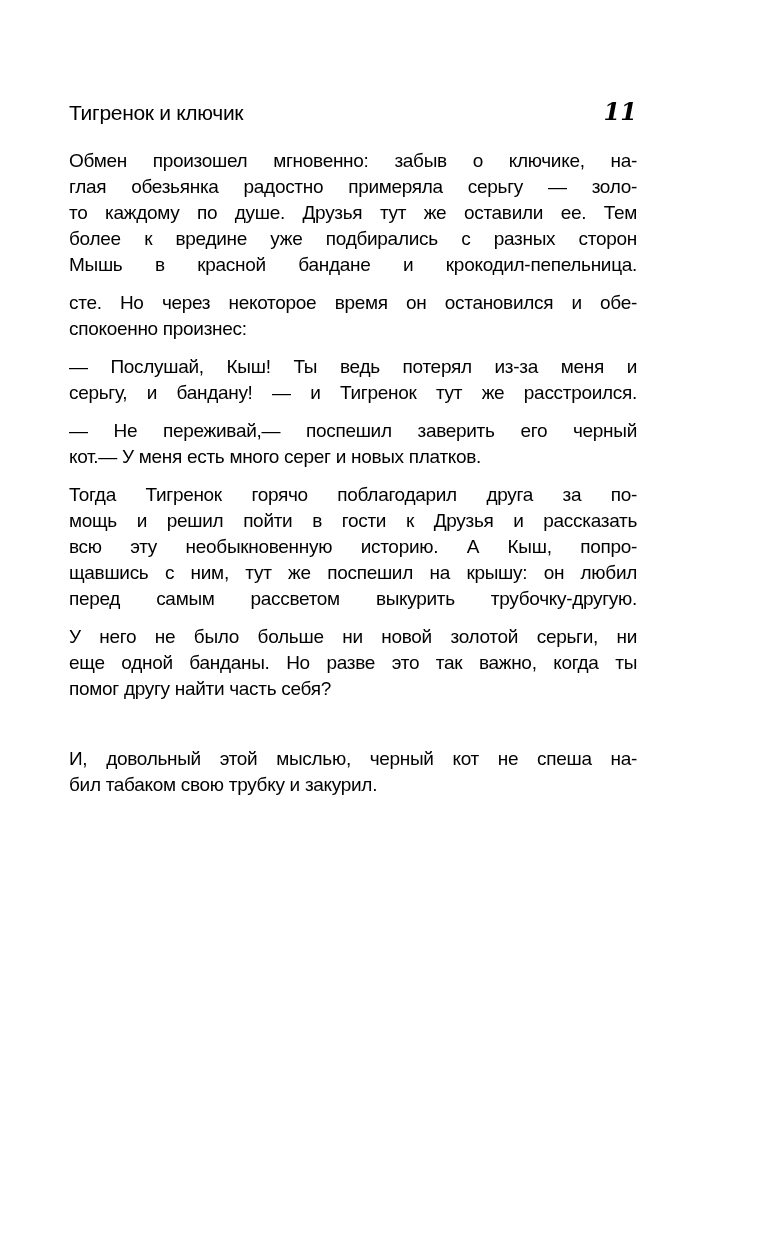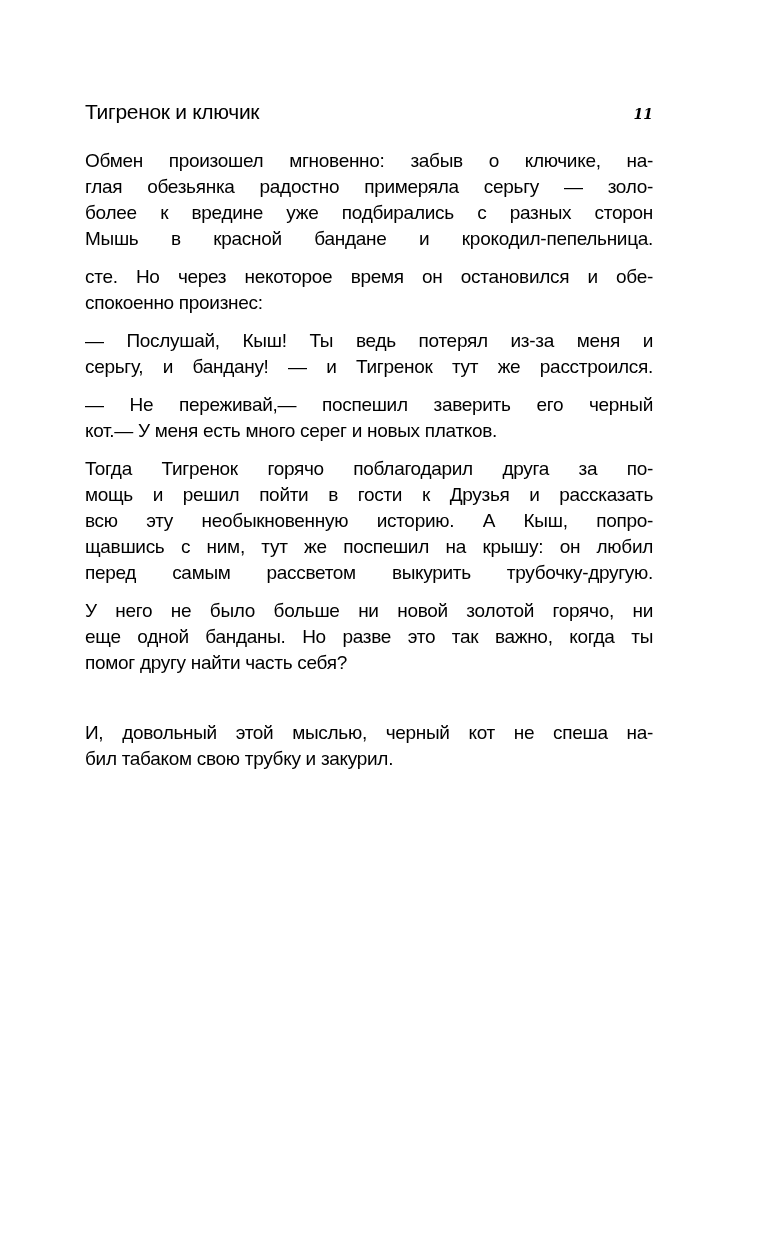--- a/index.html
+++ b/index.html
@@ -11,42 +11,42 @@
     position: relative;
     width: 768px;
     height: 1240px;
     background: #ffffff;
     color: #000000;
     font-family: "Liberation Sans", sans-serif;
     overflow: hidden;
   }
   .content {
     position: absolute;
-    left: 85px;
+    left: 69px;
     top: 99px;
     width: 568px;
   }
   .page-header {
     display: flex;
     justify-content: space-between;
     align-items: baseline;
     height: 26px;
     line-height: 26px;
     font-size: 21px;
     letter-spacing: -0.3px;
     margin-bottom: 23px;
   }
   .running-title {
     white-space: nowrap;
   }
   .page-number {
     font-family: "DejaVu Serif", serif;
     font-style: italic;
     font-weight: bold;
-    font-size: 14px;
+    font-size: 24px;
     letter-spacing: 0;
   }
   .para {
     margin: 0 0 12px 0;
   }
   .para:last-child {
     margin-bottom: 0;
     margin-top: 44px;
   }
   .line {
@@ -71,20 +71,21 @@
     <div class="page-header">
       <span class="running-title">Тигренок и ключик</span>
       <span class="page-number">11</span>
     </div>
 
     <div class="body-text">
 
       <div class="para">
         <div class="line">Обмен произошел мгновенно: забыв о ключике, на-</div>
         <div class="line">глая обезьянка радостно примеряла серьгу — золо-</div>
+        <div class="line">то каждому по душе. Друзья тут же оставили ее. Тем</div>
         <div class="line">более к вредине уже подбирались с разных сторон</div>
         <div class="line">Мышь в красной бандане и крокодил-пепельница.</div>
       </div>
 
       <div class="para">
         <div class="line">сте. Но через некоторое время он остановился и обе-</div>
         <div class="line last">спокоенно произнес:</div>
       </div>
 
       <div class="para">
@@ -99,21 +100,21 @@
 
       <div class="para">
         <div class="line">Тогда Тигренок горячо поблагодарил друга за по-</div>
         <div class="line">мощь и решил пойти в гости к Друзья и рассказать</div>
         <div class="line">всю эту необыкновенную историю. А Кыш, попро-</div>
         <div class="line">щавшись с ним, тут же поспешил на крышу: он любил</div>
         <div class="line">перед самым рассветом выкурить трубочку-другую.</div>
       </div>
 
       <div class="para">
-        <div class="line">У него не было больше ни новой золотой горячо, ни</div>
+        <div class="line">У него не было больше ни новой золотой серьги, ни</div>
         <div class="line">еще одной банданы. Но разве это так важно, когда ты</div>
         <div class="line last">помог другу найти часть себя?</div>
       </div>
 
       <div class="para">
         <div class="line">И, довольный этой мыслью, черный кот не спеша на-</div>
         <div class="line last">бил табаком свою трубку и закурил.</div>
       </div>
 
     </div>

